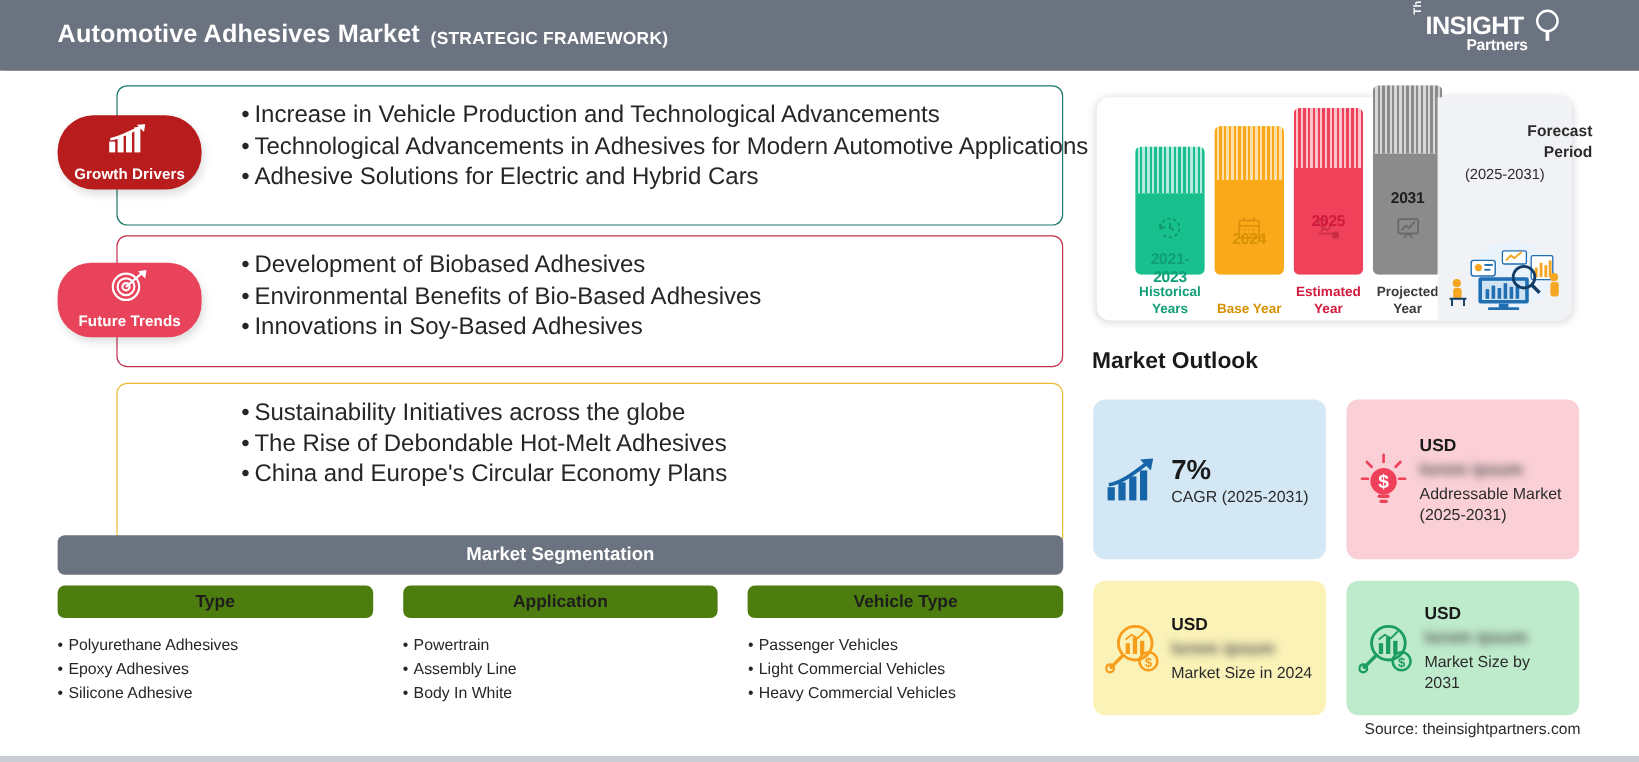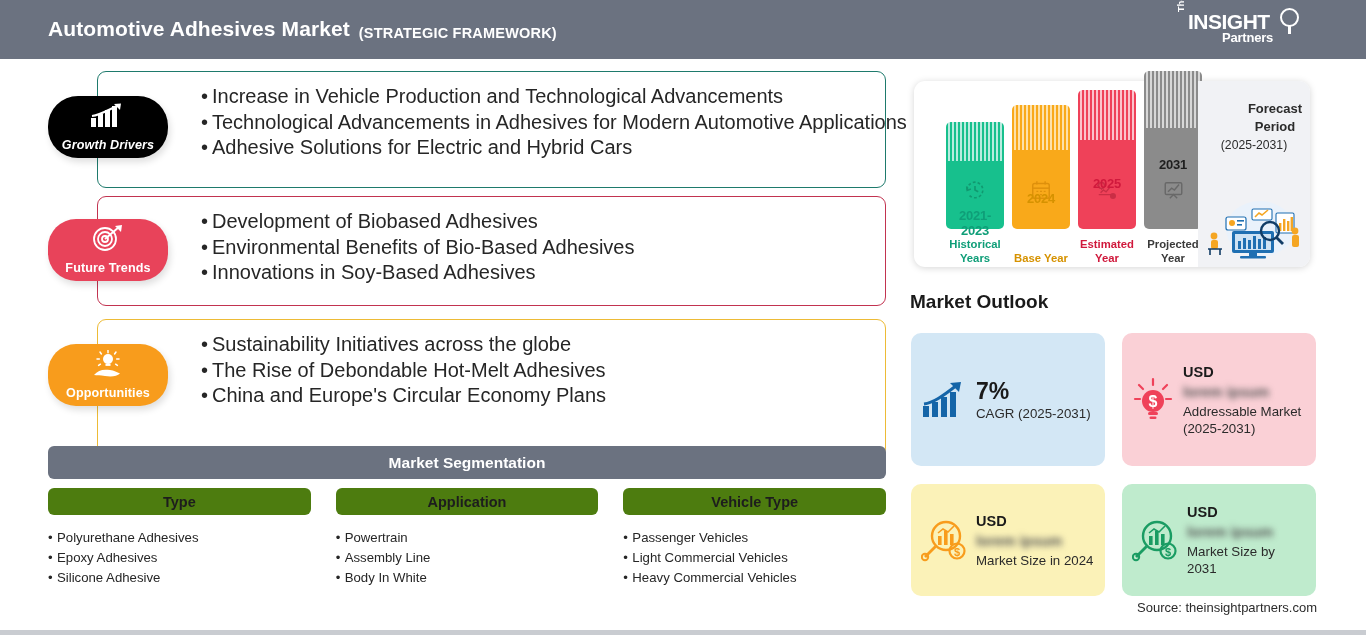--- a/index.html
+++ b/index.html
@@ -40,21 +40,21 @@
   .bullets { padding:12px 0 0 103px; }
   .bullet { font-size:20px; color:#262626; line-height:25.5px; white-space:nowrap; }
   .bullet::before { content:"\2022"; display:inline-block; width:11px; color:#262626; }
 
   
   .badge {
     position:absolute; width:120px; height:62px; border-radius:28px;
     display:flex; flex-direction:column; align-items:center; justify-content:flex-end;
     box-shadow: 2px 4px 7px rgba(0,0,0,0.13);
   }
-  .badge-growth      { left:48px; top:96px;  background:#000000; border-radius:30px 30px 30px 30px;font-style:italic; }
+  .badge-growth      { left:48px; top:96px;  background:#b91c1c; border-radius:30px 30px 30px 30px; }
   .badge-trends      { left:48px; top:219px; background:#e8435a; }
   .badge-opportunity { left:48px; top:344px; background:#f89c1c; }
   .badge-label { color:#fff; font-size:12.6px; font-weight:bold; padding-bottom:6px; letter-spacing:0.1px; }
   .badge-icon { position:absolute; top:6px; left:0; right:0; display:flex; justify-content:center; }
 
   
   .seg-header {
     position:absolute; left:48px; top:446px; width:838px; height:33px;
     background:#6b7280; border-radius:6px; color:#fff; font-size:15.5px; font-weight:bold;
     display:flex; align-items:center; justify-content:center;
@@ -86,21 +86,21 @@
     position:absolute; bottom:2px; width:78px; text-align:center; font-size:11.3px;
     font-weight:bold; line-height:13.5px; left:-10px;
   }
   .fbar-ico { position:absolute; left:0; right:0; bottom:16px; display:flex; justify-content:center; opacity:.55; }
 
   .forecast-side {
     position:absolute; right:0; top:0; width:112px; height:186px;
     background:#f1f2f5; border-radius:0 11px 11px 0;
   }
   .forecast-side-title {
-    position:absolute; top:19px; left:0; width:100%; text-align:center;
+    position:absolute; top:19px; left:17px; width:100%; text-align:right;
     font-size:13px; font-weight:bold; color:#2b2b2b; line-height:18px;padding-left:42px;
   }
   .forecast-side-range {
     position:absolute; top:57px; left:0; width:100%; text-align:center;
     font-size:12.2px; color:#2b2b2b;
   }
 
   
   .outlook-title { position:absolute; left:910px; top:291px; font-size:19px; font-weight:bold; color:#1a1a1a; }
 
@@ -187,39 +187,20 @@
     </span>
     <span class="badge-label">Future Trends</span>
   </div>
 
   <div class="block block-opportunity">
     <div class="bullets">
       <div class="bullet">Sustainability Initiatives across the globe</div>
       <div class="bullet">The Rise of Debondable Hot-Melt Adhesives</div>
       <div class="bullet">China and Europe's Circular Economy Plans</div>
     </div>
-  </div>
-  <div class="badge badge-opportunity">
-    <span class="badge-icon">
-      <svg width="38" height="30" viewBox="0 0 38 30">
-        <circle cx="19" cy="9" r="5" fill="#fff"></circle>
-        <rect x="16.5" y="13.5" width="5" height="2.4" fill="#fff"></rect>
-        <g stroke="#fff" stroke-width="1.5" stroke-linecap="round">
-          <path d="M19 0.5 V2.8"></path>
-            <path d="M11 2 L12.4 4"></path>
-            <path d="M27 2 L25.6 4"></path>
-          <path d="M8 9 H10.3"></path>
-            <path d="M30 9 H27.7"></path>
-          <path d="M9.6 15.4 L11.4 14.2"></path>
-            <path d="M28.4 15.4 L26.6 14.2"></path>
-        </g>
-        <path d="M5 25 C9 20 14 19 21 20 C25 20.5 28 22 31 23.5 C28 26.5 22 27 16 26 C11 25.3 8 25.5 5 25 Z" fill="#fff"></path>
-      </svg>
-    </span>
-    <span class="badge-label">Opportunities</span>
   </div>
 
   <div class="seg-header">Market Segmentation</div>
   <div class="seg-cols">
 
     <div class="seg-col">
       <div class="seg-pill">Type</div>
       <div class="seg-list">
         <div class="seg-item">Polyurethane Adhesives</div>
         <div class="seg-item">Epoxy Adhesives</div>

